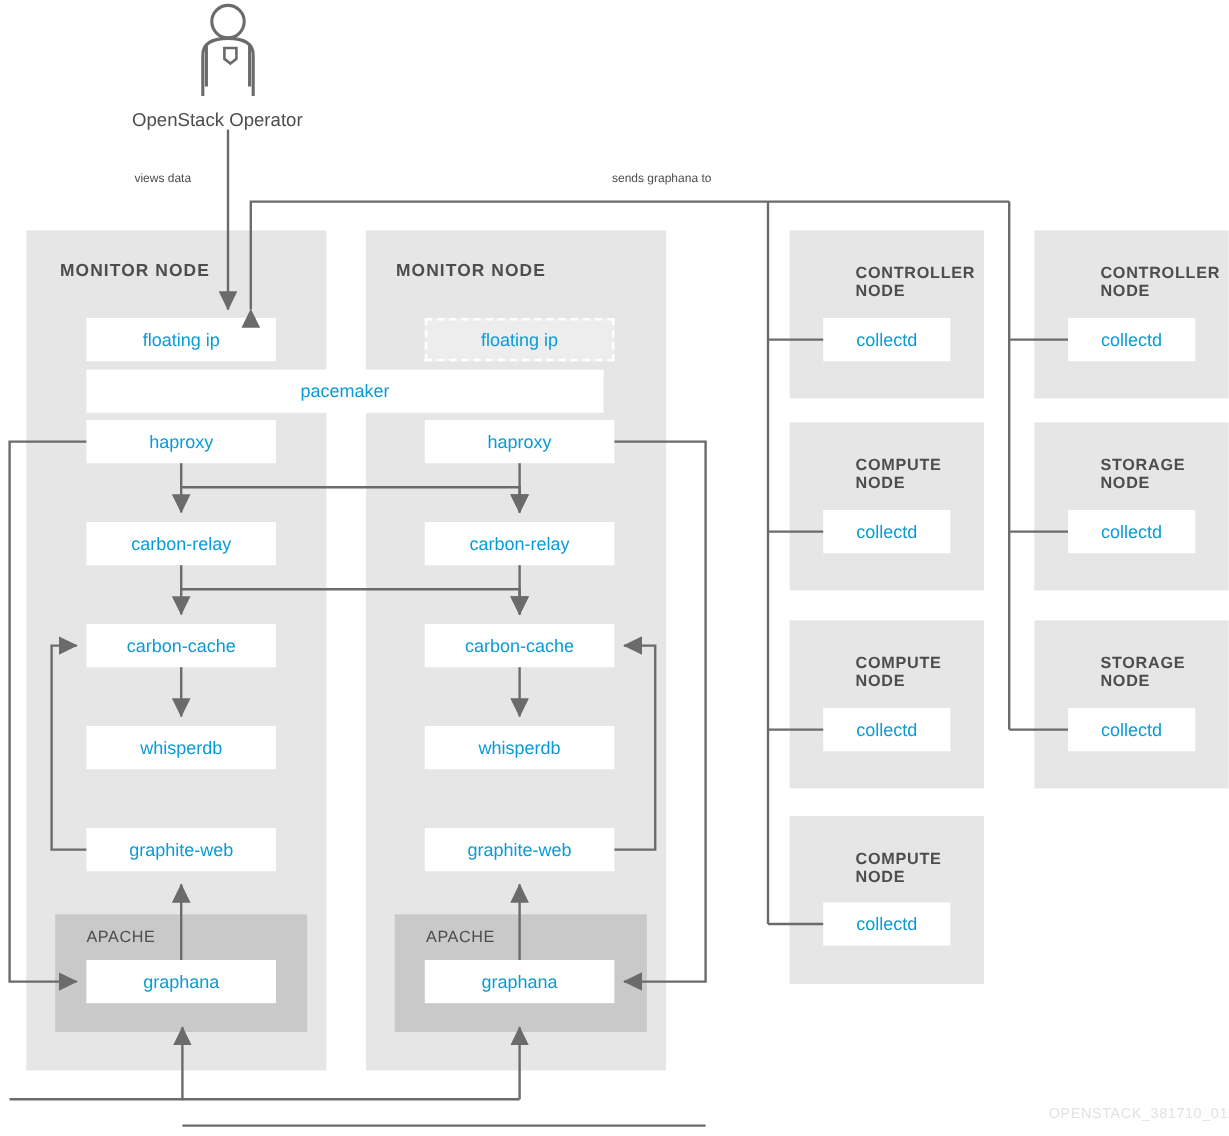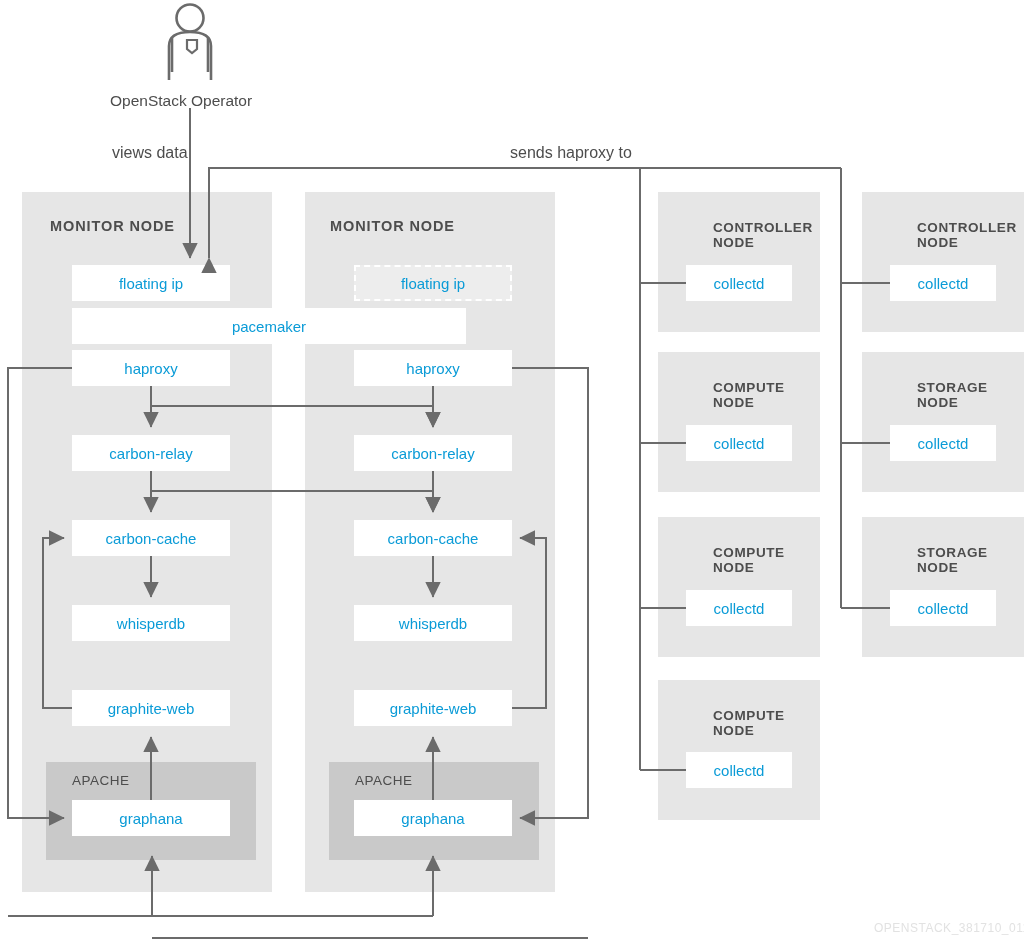--- a/index.html
+++ b/index.html
@@ -12,21 +12,21 @@
   .nodebox{position:absolute;background:#e6e6e6;}
   .nodelabel{position:absolute;color:#4d4d4d;font-weight:bold;font-size:13.5px;
              letter-spacing:.6px;line-height:15px;margin-left:27px;}
   .paneltitle{position:absolute;color:#4d4d4d;font-weight:bold;font-size:14.5px;letter-spacing:.9px;}
   .apachelabel{position:absolute;color:#4d4d4d;font-size:13.5px;letter-spacing:.5px;}
 
   .svc{position:absolute;background:#ffffff;color:#0a9bd7;font-size:15px;
        display:flex;align-items:center;justify-content:center;box-sizing:border-box;}
   .svc.standby{background:#ededed;border:2px dashed #ffffff;}
 
-  .caption{position:absolute;color:#4d4d4d;font-size:16px;white-space:nowrap;}
+  .caption{position:absolute;color:#4d4d4d;font-size:10px;white-space:nowrap;}
   .optitle{position:absolute;color:#4d4d4d;font-size:15.5px;white-space:nowrap;}
   .watermark{position:absolute;color:#e2e2e2;font-size:12px;letter-spacing:.5px;white-space:nowrap;}
 
   svg.wires{position:absolute;left:0;top:0;width:1024px;height:947px;pointer-events:none;}
   svg.person{position:absolute;}
 </style>
 </head>
 <body>
 
 <div id="stage">
@@ -34,32 +34,32 @@
   <svg class="person" style="left:155px;top:2px;" width="70" height="80" viewBox="0 0 70 80">
     <circle cx="35" cy="16" r="13.5" fill="none" stroke="#6b6b6b" stroke-width="2.6"></circle>
     <path d="M14 78 L14 44 C14 34 22 30 35 30 C48 30 56 34 56 44 L56 78" fill="none" stroke="#6b6b6b" stroke-width="2.6" stroke-linejoin="round"></path>
     <path d="M17 36 L17 70 M53 36 L53 70" fill="none" stroke="#6b6b6b" stroke-width="2.6"></path>
     <path d="M32 38 h10 v9 l-5 4 l-5 -4 z" fill="none" stroke="#6b6b6b" stroke-width="2.2"></path>
   </svg>
 
   <div class="optitle" style="left:110px;top:92px;">OpenStack Operator</div>
 
   <div class="caption" style="left:112px;top:144px;">views data</div>
-  <div class="caption" style="left:510px;top:144px;">sends haproxy to</div>
+  <div class="caption" style="left:510px;top:144px;">sends graphana to</div>
 
   <div class="panel" style="left:22px;top:192px;width:250px;height:700px;"></div>
   <div class="panel" style="left:305px;top:192px;width:250px;height:700px;"></div>
 
   <div class="paneltitle" style="left:50px;top:218px;">MONITOR NODE</div>
   <div class="paneltitle" style="left:330px;top:218px;">MONITOR NODE</div>
 
   <div class="svc" style="left:72px;top:265px;width:158px;height:36px;">floating ip</div>
   <div class="svc standby" style="left:354px;top:265px;width:158px;height:36px;">floating ip</div>
 
-  <div class="svc" style="left:72px;top:308px;width:394px;height:36px;">pacemaker</div>
+  <div class="svc" style="left:72px;top:308px;width:431px;height:36px;">pacemaker</div>
 
   <div class="svc" style="left:72px;top:350px;width:158px;height:36px;">haproxy</div>
   <div class="svc" style="left:72px;top:435px;width:158px;height:36px;">carbon-relay</div>
   <div class="svc" style="left:72px;top:520px;width:158px;height:36px;">carbon-cache</div>
   <div class="svc" style="left:72px;top:605px;width:158px;height:36px;">whisperdb</div>
   <div class="svc" style="left:72px;top:690px;width:158px;height:36px;">graphite-web</div>
 
   <div class="svc" style="left:354px;top:350px;width:158px;height:36px;">haproxy</div>
   <div class="svc" style="left:354px;top:435px;width:158px;height:36px;">carbon-relay</div>
   <div class="svc" style="left:354px;top:520px;width:158px;height:36px;">carbon-cache</div>

